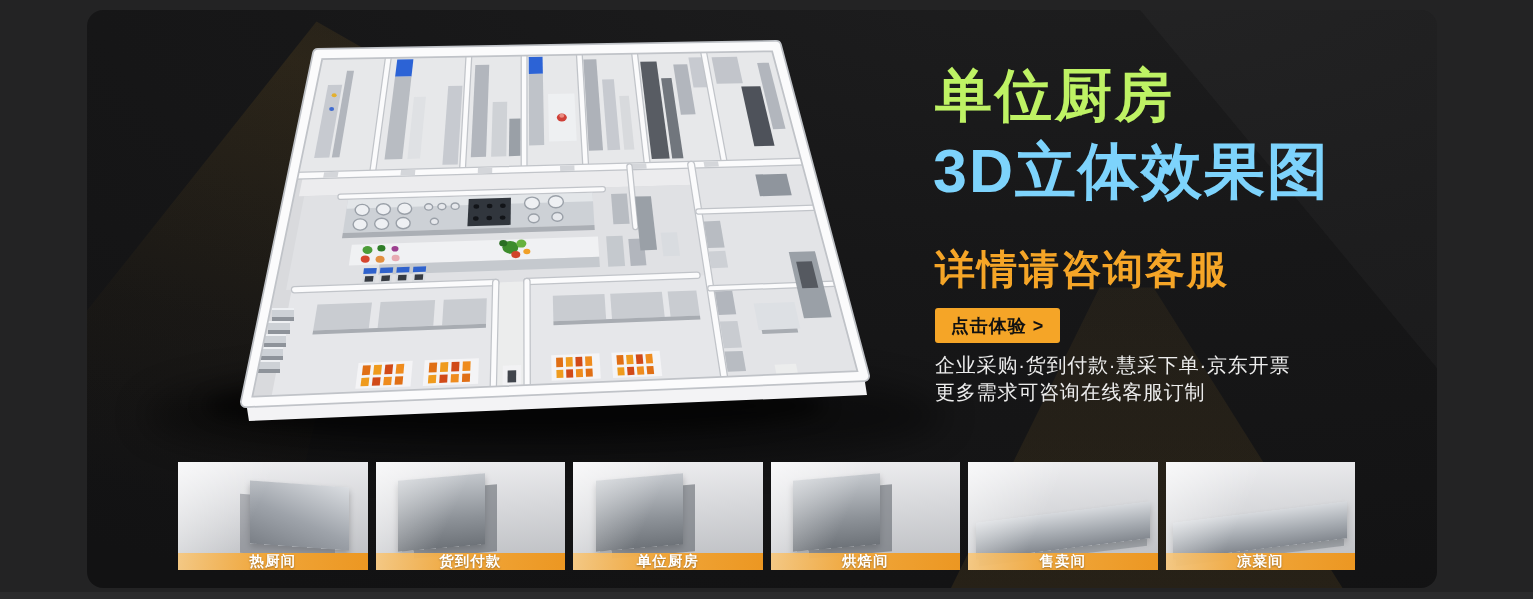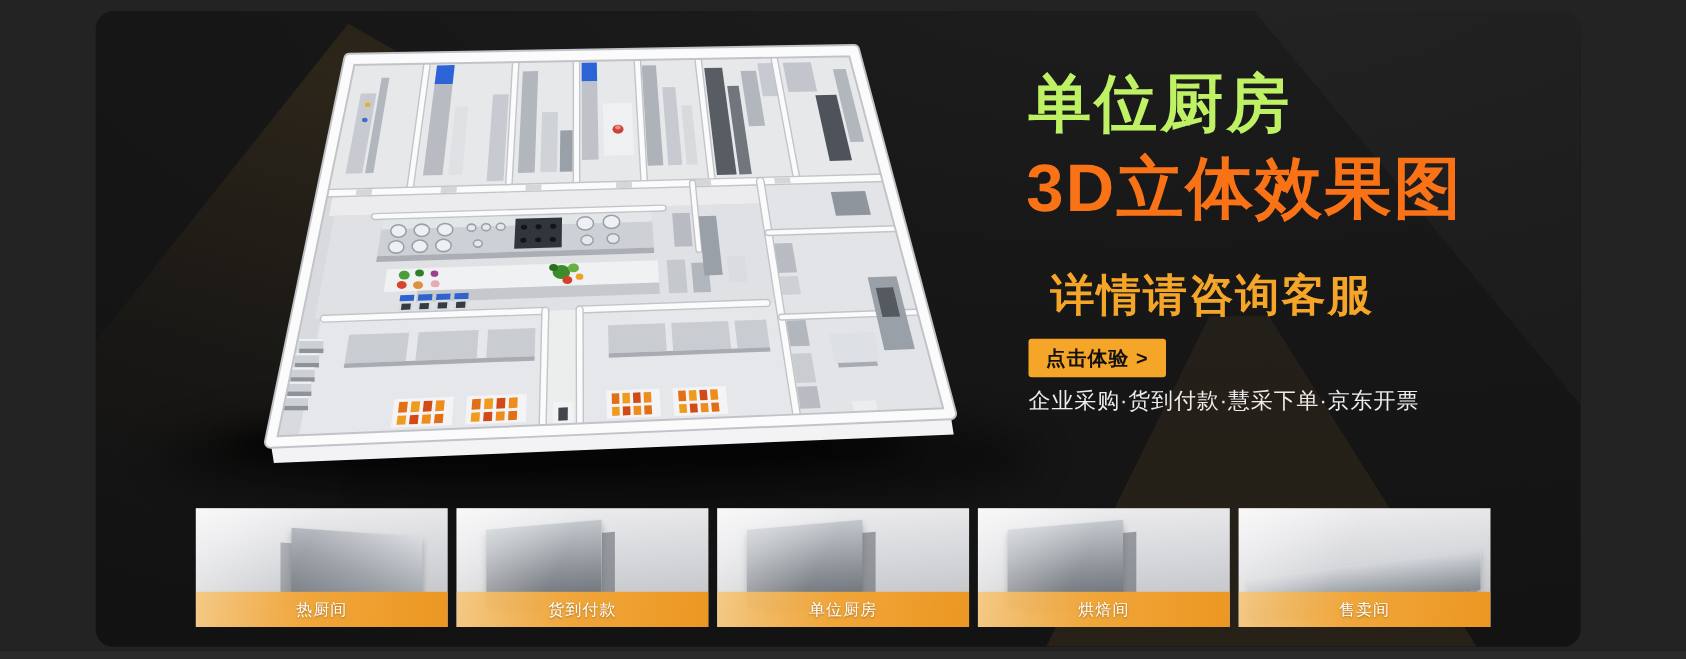--- a/index.html
+++ b/index.html
@@ -34,26 +34,26 @@
     position:absolute;left:0;right:0;top:592px;height:7px;background:#2b2b2c;
   }
   
   svg.floorplan{position:absolute;left:0;top:0;pointer-events:none;}
   
   .title1{
     position:absolute;left:935px;top:64px;color:#bef264;
     font-size:57px;font-weight:900;letter-spacing:3px;line-height:1.1;
   }
   .title2{
-    position:absolute;left:933px;top:138px;color:#f97316;
+    position:absolute;left:933px;top:138px;color:#7dd3fc;
     font-size:61px;font-weight:900;letter-spacing:2px;line-height:1.1;text-align:center;
   }
   .subtitle{
     position:absolute;left:935px;top:247px;color:#F5A527;
-    font-size:40px;font-weight:800;letter-spacing:2px;line-height:1.1;margin-left:20px;
+    font-size:40px;font-weight:800;letter-spacing:2px;line-height:1.1;
   }
   .cta{
     position:absolute;left:935px;top:308px;width:125px;height:35px;
     background:#F5A527;border:none;border-radius:3px;cursor:pointer;
     color:#111;font-size:18px;font-weight:700;letter-spacing:1px;
     display:flex;align-items:center;justify-content:center;
     font-family:inherit;
   }
   .bullets{
     position:absolute;left:935px;top:352px;color:#ececec;
@@ -83,24 +83,24 @@
     left:4%;bottom:20%;width:92%;height:34%;transform:skewY(-7deg);
     background:linear-gradient(180deg,#d6d9dd 0%,#a7acb2 55%,#83888f 100%);
     box-shadow:0 10px 0 -3px rgba(120,125,132,.5), 0 4px 6px rgba(0,0,0,.2);
   }
   .thumb.v3 .art::before{ 
     right:10%;top:20%;width:52%;height:58%;transform:skewY(4deg);
     background:linear-gradient(200deg,#dadde1 0%,#9ea3aa 55%,#7a7f86 100%);
     box-shadow:-12px 12px 0 -2px rgba(105,110,117,.5), 0 4px 6px rgba(0,0,0,.25);
   }
   .thumb .label{
-    position:absolute;left:0;right:0;bottom:0;height:32px;
+    position:absolute;left:0;right:0;bottom:0;height:17px;
     display:flex;align-items:center;justify-content:center;
     background:linear-gradient(95deg, rgba(247,199,124,.90) 0%, #F0A63A 45%, #EC9722 100%);
-    color:#fff;font-size:14.5px;font-weight:400;letter-spacing:1px;
+    color:#fff;font-size:14.5px;font-weight:700;letter-spacing:1px;
     text-shadow:0 1px 2px rgba(0,0,0,.35);
   }
 </style>
 </head>
 <body>
 
 <div class="panel">
   <div class="beam-left"></div>
   <div class="beam-right"></div>
   <div class="sheen-right"></div>
@@ -318,20 +318,21 @@
     <polygon points="318,54 776,46 864,376 246,402" fill="none" stroke="#c0c3c8" stroke-width="12" stroke-linejoin="round"></polygon>
     <polygon points="318,54 776,46 864,376 246,402" fill="none" stroke="#fbfbfc" stroke-width="8.5" stroke-linejoin="round"></polygon>
   </svg>
 
 <div class="title1">单位厨房</div>
 <div class="title2">3D立体效果图</div>
 <div class="subtitle">详情请咨询客服</div>
 <button class="cta">点击体验 &gt;</button>
 <div class="bullets">
   <div>企业采购·货到付款·慧采下单·京东开票</div>
+  <div>更多需求可咨询在线客服订制</div>
 </div>
 
 <div class="thumbs">
   <div class="thumb v3">
     <div class="art"></div>
     <div class="label">热厨间</div>
   </div>
   <div class="thumb v1">
     <div class="art"></div>
     <div class="label">货到付款</div>
@@ -341,15 +342,19 @@
     <div class="label">单位厨房</div>
   </div>
   <div class="thumb v1">
     <div class="art"></div>
     <div class="label">烘焙间</div>
   </div>
   <div class="thumb v2">
     <div class="art"></div>
     <div class="label">售卖间</div>
   </div>
+  <div class="thumb v2">
+    <div class="art"></div>
+    <div class="label">凉菜间</div>
+  </div>
 </div>
 
 <div class="bottom-strip"></div>
 
 </body></html>

